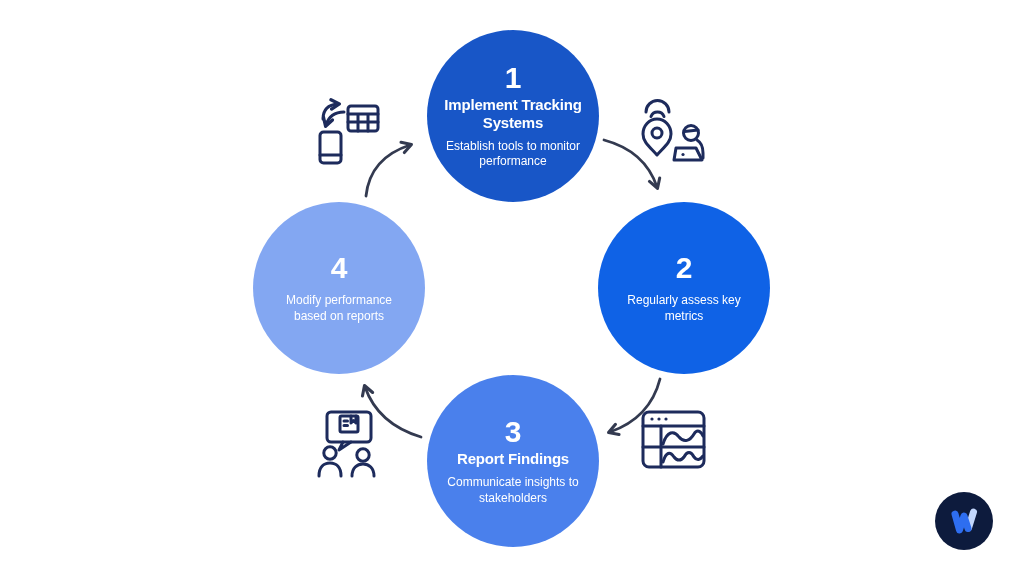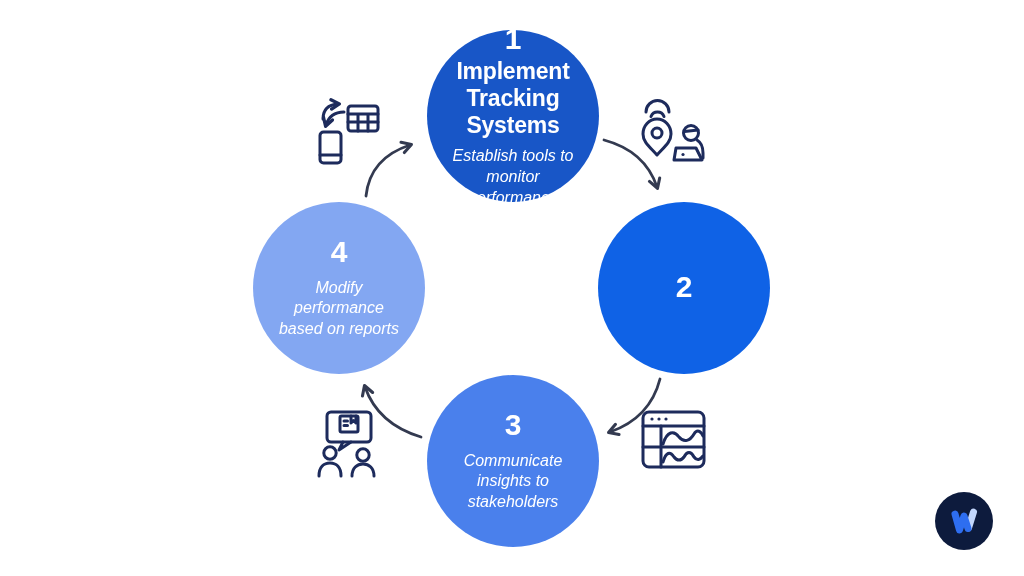--- a/index.html
+++ b/index.html
@@ -7,46 +7,48 @@
     width:1024px;height:576px;background:#ffffff;overflow:hidden;
     font-family:"Liberation Sans", sans-serif;position:relative;
   }
   .stage{position:absolute;inset:0;width:1024px;height:576px;background:#ffffff;}
   .step-circle{
     position:absolute;width:172px;height:172px;border-radius:50%;
     display:flex;flex-direction:column;align-items:center;justify-content:center;
     text-align:center;color:#ffffff;box-sizing:border-box;padding:0 5px;
   }
   .step-circle .num{font-size:30px;font-weight:bold;line-height:1.05;margin-bottom:3px;}
-  .step-circle .title{font-size:23px;font-weight:bold;line-height:1.18;letter-spacing:-0.2px;}
-  .step-circle .subtitle{font-size:16px;line-height:1.3;margin-top:7px;max-width:136px;font-style:italic;}
+  .step-circle .title{font-size:15px;font-weight:bold;line-height:1.18;letter-spacing:-0.2px;}
+  .step-circle .subtitle{font-size:12px;line-height:1.3;margin-top:7px;max-width:136px;}
   #circle-1{left:427px;top:30px;background:#1856C7;}
   #circle-2{left:598px;top:202px;background:#0F62E6;}
   #circle-3{left:427px;top:375px;background:#4A80EC;}
   #circle-4{left:253px;top:202px;background:#83A7F2;}
   .overlay{position:absolute;left:0;top:0;width:1024px;height:576px;pointer-events:none;}
   .logo{position:absolute;left:933px;top:490px;width:62px;height:62px;}
 </style>
 </head>
 <body>
 
 <div class="stage">
 
   <div class="step-circle" id="circle-1">
     <div class="num">1</div>
     <div class="title">Implement Tracking Systems</div>
     <div class="subtitle">Establish tools to monitor performance</div>
   </div>
 
   <div class="step-circle" id="circle-2">
     <div class="num">2</div>
+    <div class="subtitle">Regularly assess key metrics</div>
   </div>
 
   <div class="step-circle" id="circle-3">
     <div class="num">3</div>
+    <div class="title">Report Findings</div>
     <div class="subtitle">Communicate insights to stakeholders</div>
   </div>
 
   <div class="step-circle" id="circle-4">
     <div class="num">4</div>
     <div class="subtitle">Modify performance based on reports</div>
   </div>
 
   <svg class="overlay" viewBox="0 0 1024 576">
     <defs>

